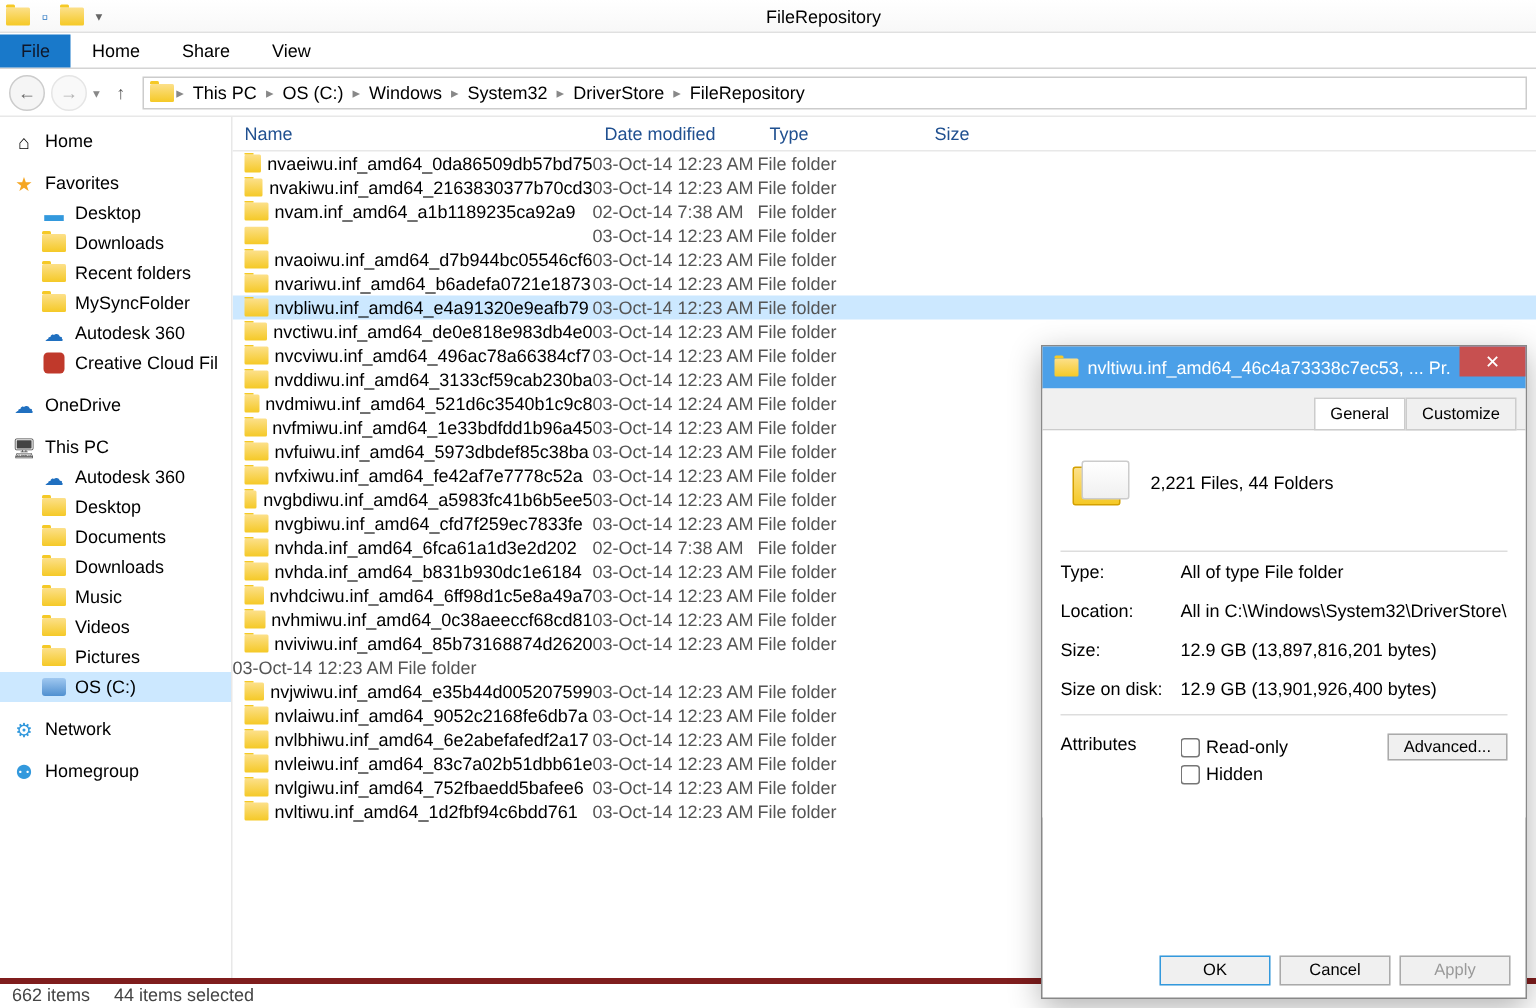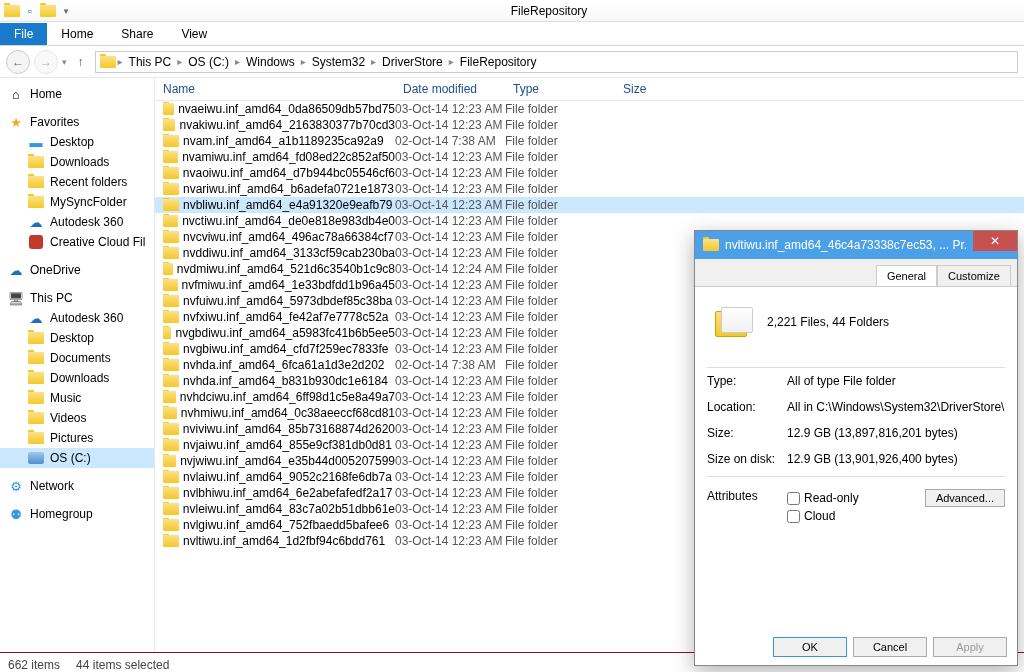--- a/index.html
+++ b/index.html
@@ -5,21 +5,21 @@
 * { margin: 0; padding: 0; box-sizing: border-box; font-family: 'Segoe UI', Tahoma, sans-serif; font-size: 12px; }
 body { background: #fff; width: 1024px; height: 672px; overflow: hidden; position: relative; }
 
 .titlebar { height: 22px; background: linear-gradient(#fff, #f8f8f8); border-bottom: 1px solid #e0e0e0; display: flex; align-items: center; padding-left: 4px; }
 .titlebar-icons { display: flex; gap: 2px; }
 .tb-icon { width: 16px; height: 16px; display: flex; align-items: center; justify-content: center; }
 .title-text { flex: 1; text-align: center; font-size: 12px; }
 
 .ribbon { height: 24px; background: #fff; border-bottom: 1px solid #d4d4d4; display: flex; align-items: center; }
 .ribbon-tab { padding: 4px 14px; font-size: 12px; cursor: pointer; }
-.ribbon-tab.active { background: #1979ca; color: #ffffff; }
+.ribbon-tab.active { background: #1979ca; color: #0f172a; }
 
 .navbar { height: 32px; display: flex; align-items: center; padding: 0 6px; gap: 4px; border-bottom: 1px solid #e8e8e8; }
 .nav-btn { width: 24px; height: 24px; border: 1px solid #ccc; border-radius: 50%; display: flex; align-items: center; justify-content: center; background: #f5f5f5; color: #666; cursor: pointer; }
 .nav-btn.disabled { opacity: 0.5; }
 .up-btn { width: 20px; height: 20px; display: flex; align-items: center; justify-content: center; color: #555; cursor: pointer; }
 .breadcrumb { flex: 1; height: 22px; border: 1px solid #ccc; display: flex; align-items: center; padding: 0 4px; gap: 2px; background: #fff; }
 .bc-item { padding: 0 4px; cursor: pointer; }
 .bc-sep { color: #888; font-size: 10px; }
 
 .content { display: flex; height: 576px; }
@@ -40,21 +40,21 @@
 
 .filelist { overflow-y: auto; height: 545px; }
 .row { display: flex; align-items: center; padding: 1px 0; cursor: pointer; }
 .row.selected { background: #cce8ff; }
 .row-name { width: 240px; padding-left: 8px; display: flex; align-items: center; gap: 4px; overflow: hidden; white-space: nowrap; }
 .row-date { width: 110px; color: #555; }
 .row-type { width: 110px; color: #555; }
 .folder-ico { width: 16px; height: 12px; background: linear-gradient(#fce08a, #f5c926); border-radius: 1px; position: relative; }
 .folder-ico::before { content: ''; position: absolute; top: -2px; left: 0; width: 6px; height: 2px; background: #f5c926; border-radius: 1px 1px 0 0; }
 
-.statusbar { position: absolute; bottom: 0; left: 0; right: 0; height: 20px; border-top: 1px solid #7f1d1d; display: flex; align-items: flex-end; padding: 0 8px; gap: 16px; font-size: 11px; color: #444; background: #fff; }
+.statusbar { position: absolute; bottom: 0; left: 0; right: 0; height: 20px; border-top: 4px solid #7f1d1d; display: flex; align-items: flex-start; padding: 0 8px; gap: 16px; font-size: 11px; color: #444; background: #fff; }
 
 .dialog { position: absolute; right: 6px; top: 230px; width: 324px; height: 436px; background: #fff; border: 1px solid #888; box-shadow: 0 6px 20px rgba(0,0,0,0.3); z-index: 10; }
 .dlg-title { height: 28px; background: #4ba0e8; color: #fff; display: flex; align-items: center; padding: 0 8px; gap: 6px; }
 .dlg-title-text { flex: 1; font-size: 12px; white-space: nowrap; overflow: hidden; }
 .dlg-close { width: 44px; height: 20px; background: #c75050; color: #fff; display: flex; align-items: center; justify-content: center; cursor: pointer; margin-right: -8px; align-self: flex-start; height: 20px; }
 .dlg-tabs { display: flex; padding: 6px 6px 0; border-bottom: 1px solid #ccc; background: #f0f0f0; justify-content: flex-end; }
 .dlg-tab { padding: 4px 10px; border: 1px solid #ccc; background: #fff; margin-bottom: -1px; cursor: pointer; font-size: 11px; }
 .dlg-tab:not(.active) { background: #f0f0f0; }
 .dlg-body { padding: 12px; background: #fff; }
 .dlg-summary { display: flex; align-items: center; gap: 16px; padding: 8px 0 30px 8px; border-bottom: 1px solid #ddd; }
@@ -274,21 +274,20 @@
           <div class="row-name">
             <span class="folder-ico"></span>
             <span>nvam.inf_amd64_a1b1189235ca92a9</span>
           </div>
           <div class="row-date">02-Oct-14 7:38 AM</div>
           <div class="row-type">File folder</div>
         </div>
         <div class="row">
           <div class="row-name">
             <span class="folder-ico"></span>
-            <span>nvamiwu.inf_amd64_fd08ed22c852af50</span>
           </div>
           <div class="row-date">03-Oct-14 12:23 AM</div>
           <div class="row-type">File folder</div>
         </div>
         <div class="row">
           <div class="row-name">
             <span class="folder-ico"></span>
             <span>nvaoiwu.inf_amd64_d7b944bc05546cf6</span>
           </div>
           <div class="row-date">03-Oct-14 12:23 AM</div>
@@ -416,24 +415,20 @@
         </div>
         <div class="row">
           <div class="row-name">
             <span class="folder-ico"></span>
             <span>nviviwu.inf_amd64_85b73168874d2620</span>
           </div>
           <div class="row-date">03-Oct-14 12:23 AM</div>
           <div class="row-type">File folder</div>
         </div>
         <div class="row">
-          <div class="row-name">
-            <span class="folder-ico"></span>
-            <span>nvjaiwu.inf_amd64_855e9cf381db0d81</span>
-          </div>
           <div class="row-date">03-Oct-14 12:23 AM</div>
           <div class="row-type">File folder</div>
         </div>
         <div class="row">
           <div class="row-name">
             <span class="folder-ico"></span>
             <span>nvjwiwu.inf_amd64_e35b44d005207599</span>
           </div>
           <div class="row-date">03-Oct-14 12:23 AM</div>
           <div class="row-type">File folder</div>
@@ -521,21 +516,21 @@
     <div class="dlg-divider"></div>
     <div class="dlg-attrs">
       <span class="dlg-label">Attributes</span>
       <div class="dlg-attr-opts">
         <label>
             <input type="checkbox" style="">
             <span>Read-only</span>
           </label>
         <label>
             <input type="checkbox" style="">
-            <span>Cloud</span>
+            <span>Hidden</span>
           </label>
       </div>
       <button class="dlg-adv">Advanced...</button>
     </div>
   </div>
   <div class="dlg-buttons">
     <button class="dlg-btn primary">OK</button>
     <button class="dlg-btn">Cancel</button>
     <button class="dlg-btn disabled">Apply</button>
   </div>

